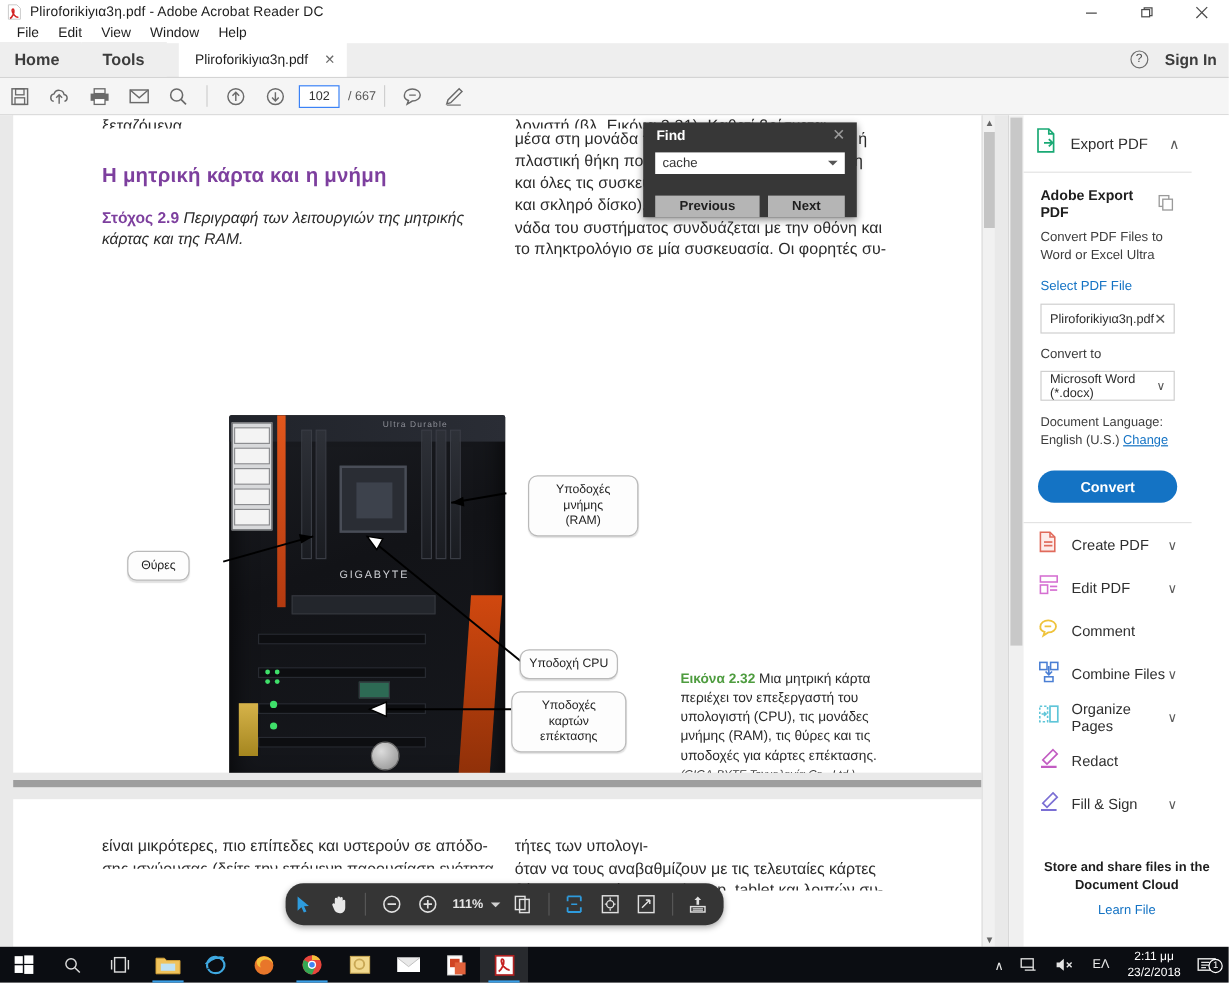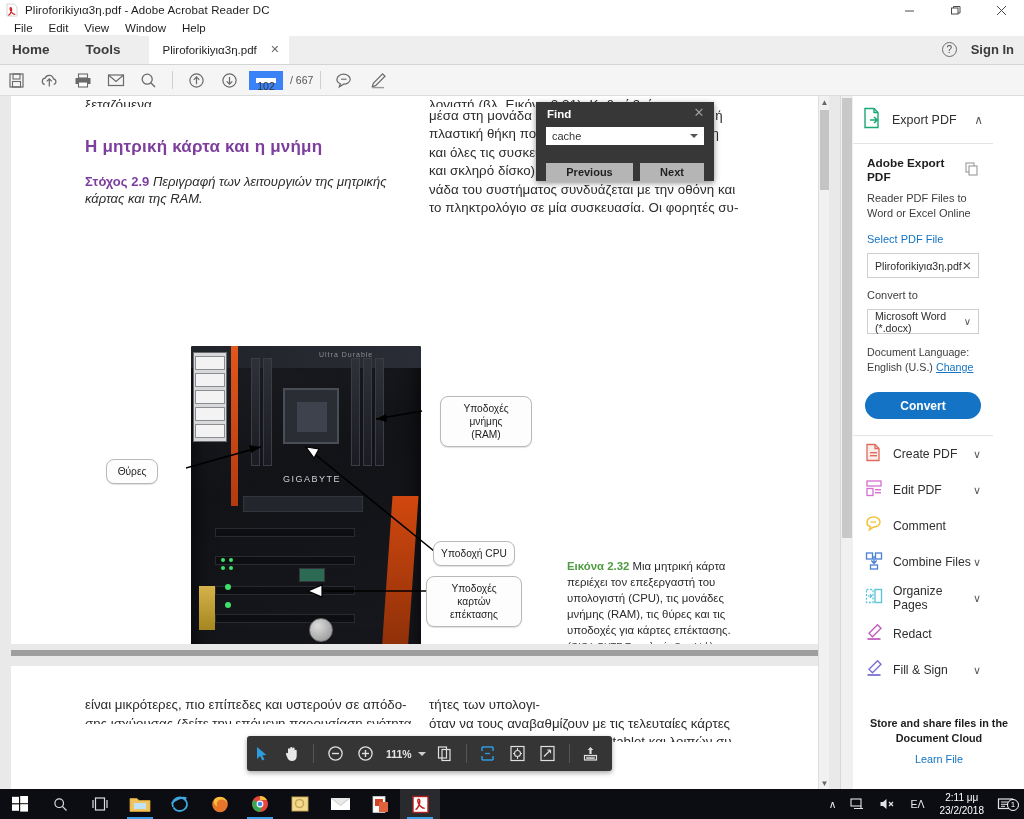--- a/index.html
+++ b/index.html
@@ -75,21 +75,21 @@
     position: absolute; top: 65px; left: 0; width: 1024px; height: 31px;
     background: #f5f5f5; border-bottom: 1px solid #dcdcdc;
     display: flex; align-items: center;
   }
   .tb-item {
     width: 33px; height: 31px; display: flex; align-items: center; justify-content: center;
   }
   .tb-item svg { display: block; }
   .tb-sep { width: 1px; height: 18px; background: #cfcfcf; margin: 0 7px; }
   .pagebox {
-    width: 34px; height: 19px; border: 7px solid #3b82f6; background: #fff;
+    width: 34px; height: 19px; border: 1px solid #3b82f6; background: #fff;
     font-size: 10.5px; color: #333; text-align: center; line-height: 17px;
     margin-left: 3px;
   }
   .pagetotal { font-size: 10.5px; color: #555; margin-left: 7px; }
 
   
   .docarea {
     position: absolute; top: 96px; left: 0; width: 840px; height: 693px;
     background: #e9e9e9; overflow: hidden;
   }
@@ -245,23 +245,22 @@
     position: absolute; top: 53px; height: 18px; background: #b5b5b5;
     font-size: 11px; color: #1f1f1f; font-weight: bold;
     display: flex; align-items: center; justify-content: center; margin-top: 8px;
   }
   .find-prev { left: 10px; width: 87px; }
   .find-next { left: 104px; width: 64px; }
 
   
   .floatbar {
     position: absolute; left: 238px; top: 736px; width: 365px; height: 35px;
-    background: #353535; border-radius: 3px; display: flex; align-items: center;
+    background: #353535; border-radius: 15px; display: flex; align-items: center;
     box-shadow: 0 2px 5px rgba(0,0,0,.35);
-    margin-left: 9px;
   }
   .fb-item {
     width: 30px; height: 35px; display: flex; align-items: center; justify-content: center;
   }
   .fb-sep { width: 1px; height: 19px; background: #565656; margin: 0 6px; }
   .fb-zoom {
     display: flex; align-items: center; margin: 0 4px 0 6px;
     font-size: 10.5px; color: #e6e6e6; font-weight: bold;
   }
   .fb-zoom .zv { margin-right: 6px; }
@@ -700,21 +699,21 @@
       <div class="rp-body">
         <div class="rp-title">
           <span>Adobe Export PDF</span>
           <span class="copyicon">
             <svg width="14" height="14" viewBox="0 0 14 14">
               <rect x="1" y="1" width="8" height="9" fill="none" stroke="#9a9a9a" stroke-width="1.1"></rect>
               <rect x="4" y="4" width="8" height="9" fill="#ffffff" stroke="#9a9a9a" stroke-width="1.1"></rect>
             </svg>
           </span>
         </div>
-        <div class="rp-sub">Reader PDF Files to Word or Excel Online</div>
+        <div class="rp-sub">Convert PDF Files to Word or Excel Ultra</div>
         <div class="rp-link">Select PDF File</div>
         <div class="rp-field">
           <span>Pliroforikiyια3η.pdf</span>
           <span class="x">✕</span>
         </div>
         <div class="rp-lbl">Convert to</div>
         <div class="rp-field">
           <span>Microsoft Word (*.docx)</span>
           <span class="cv">∨</span>
         </div>

